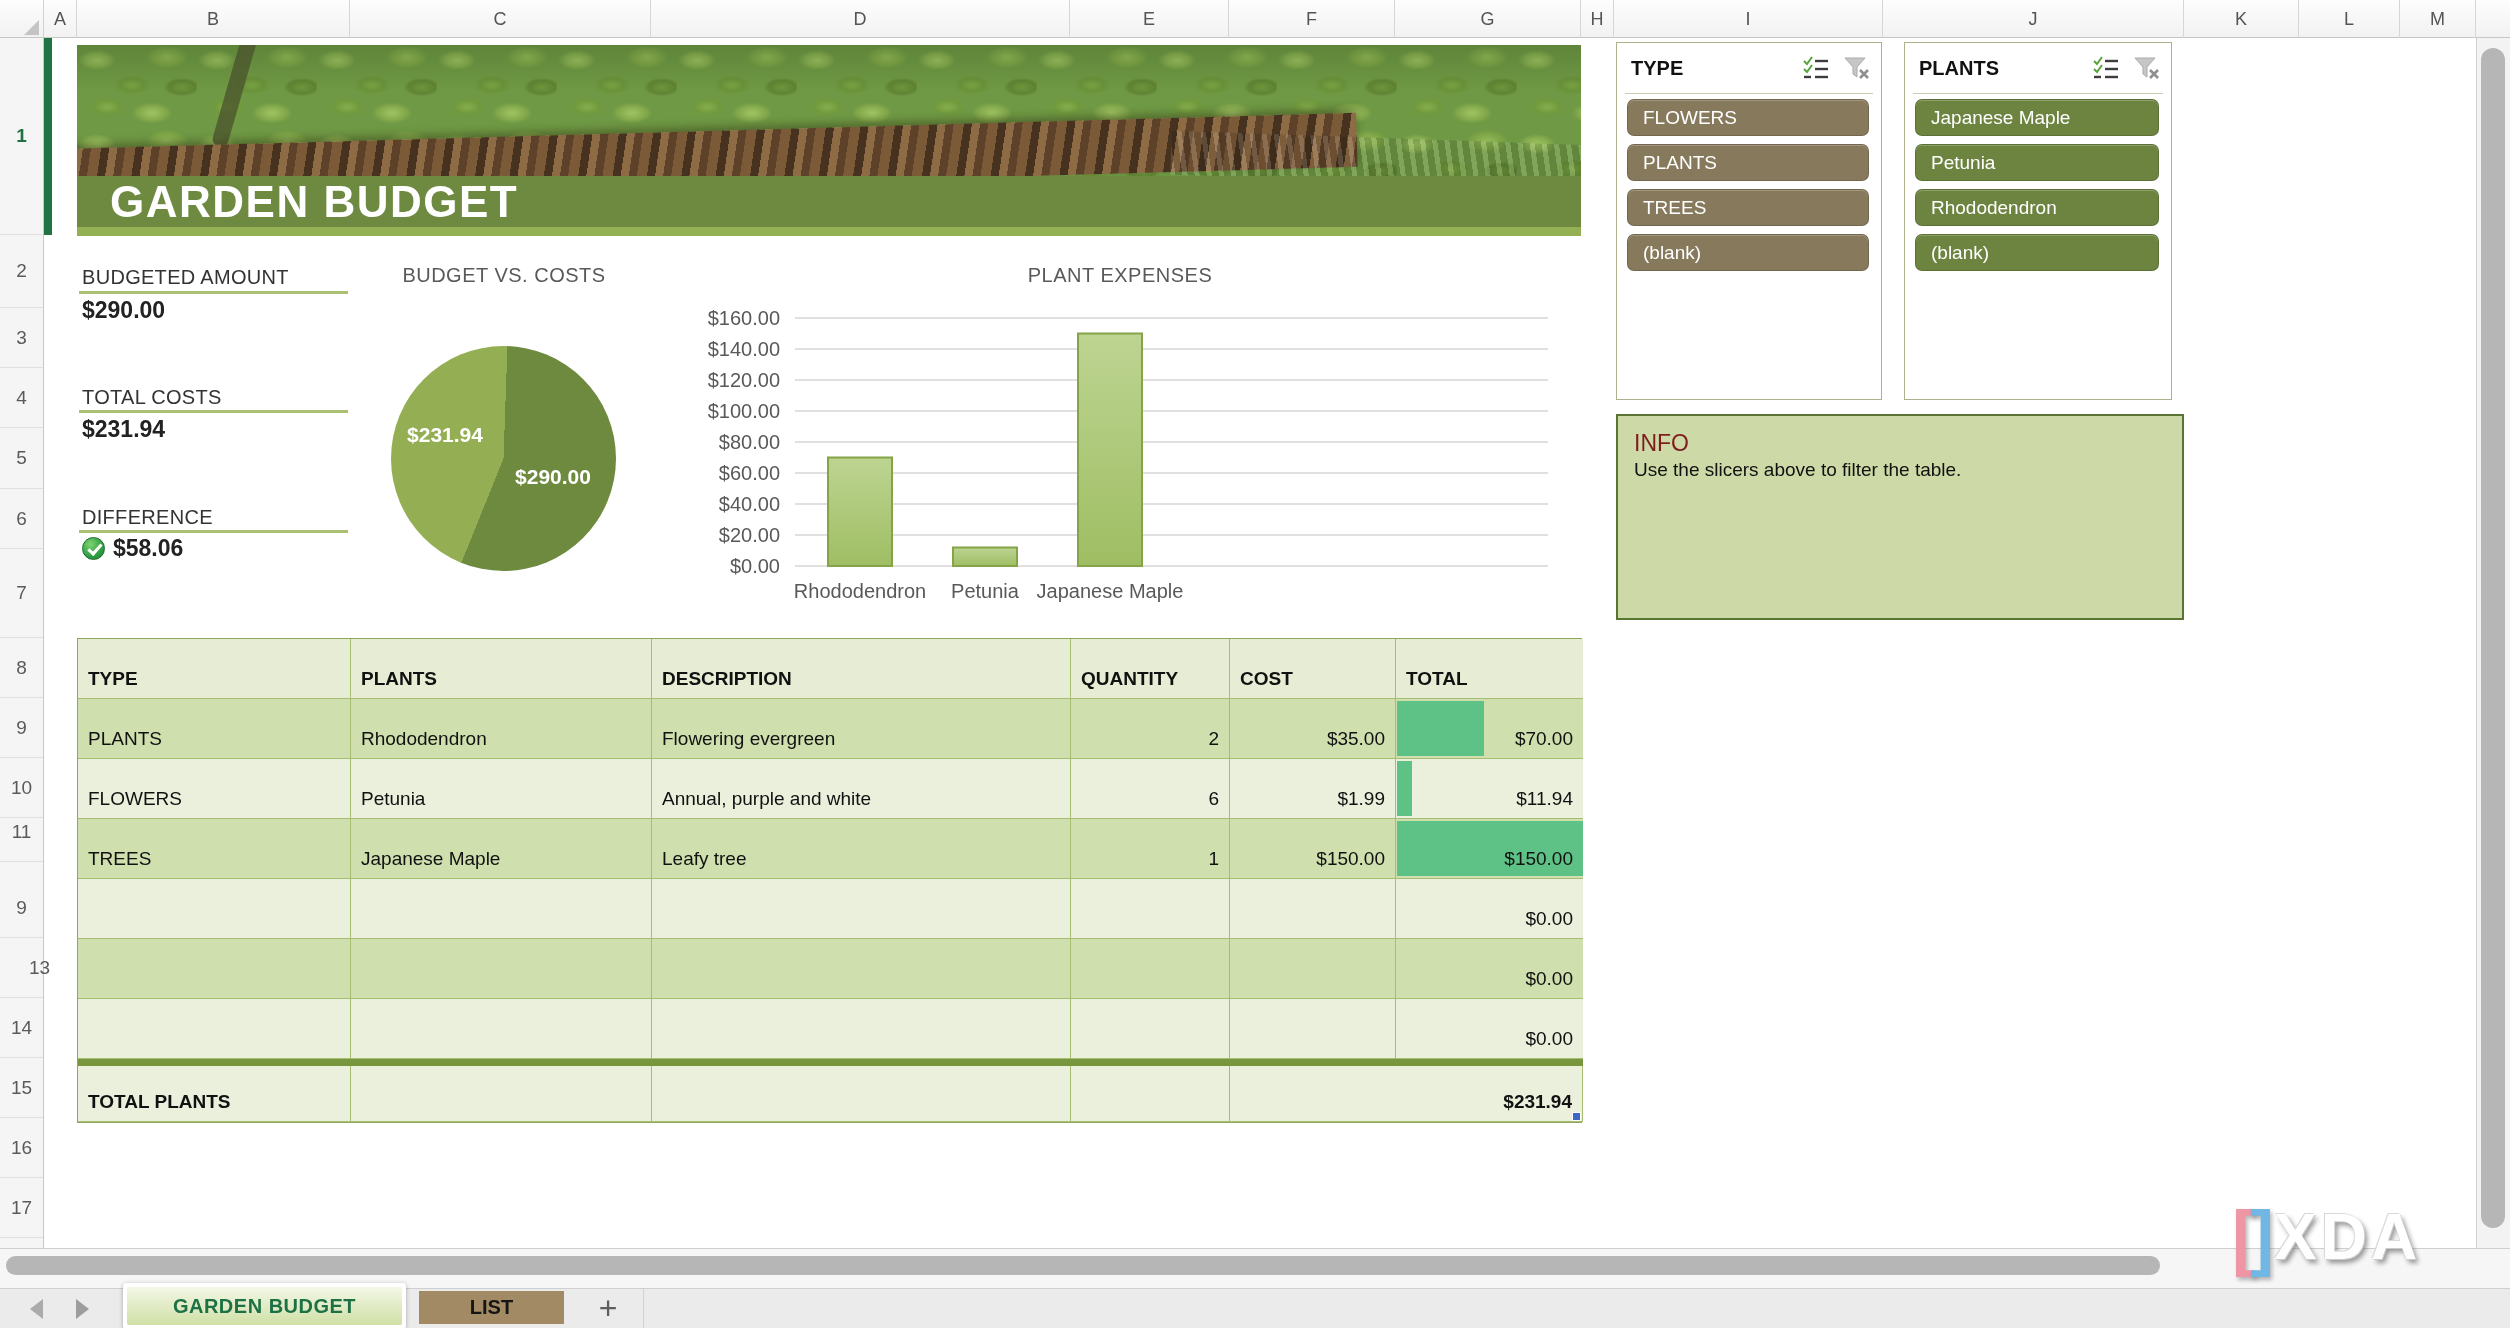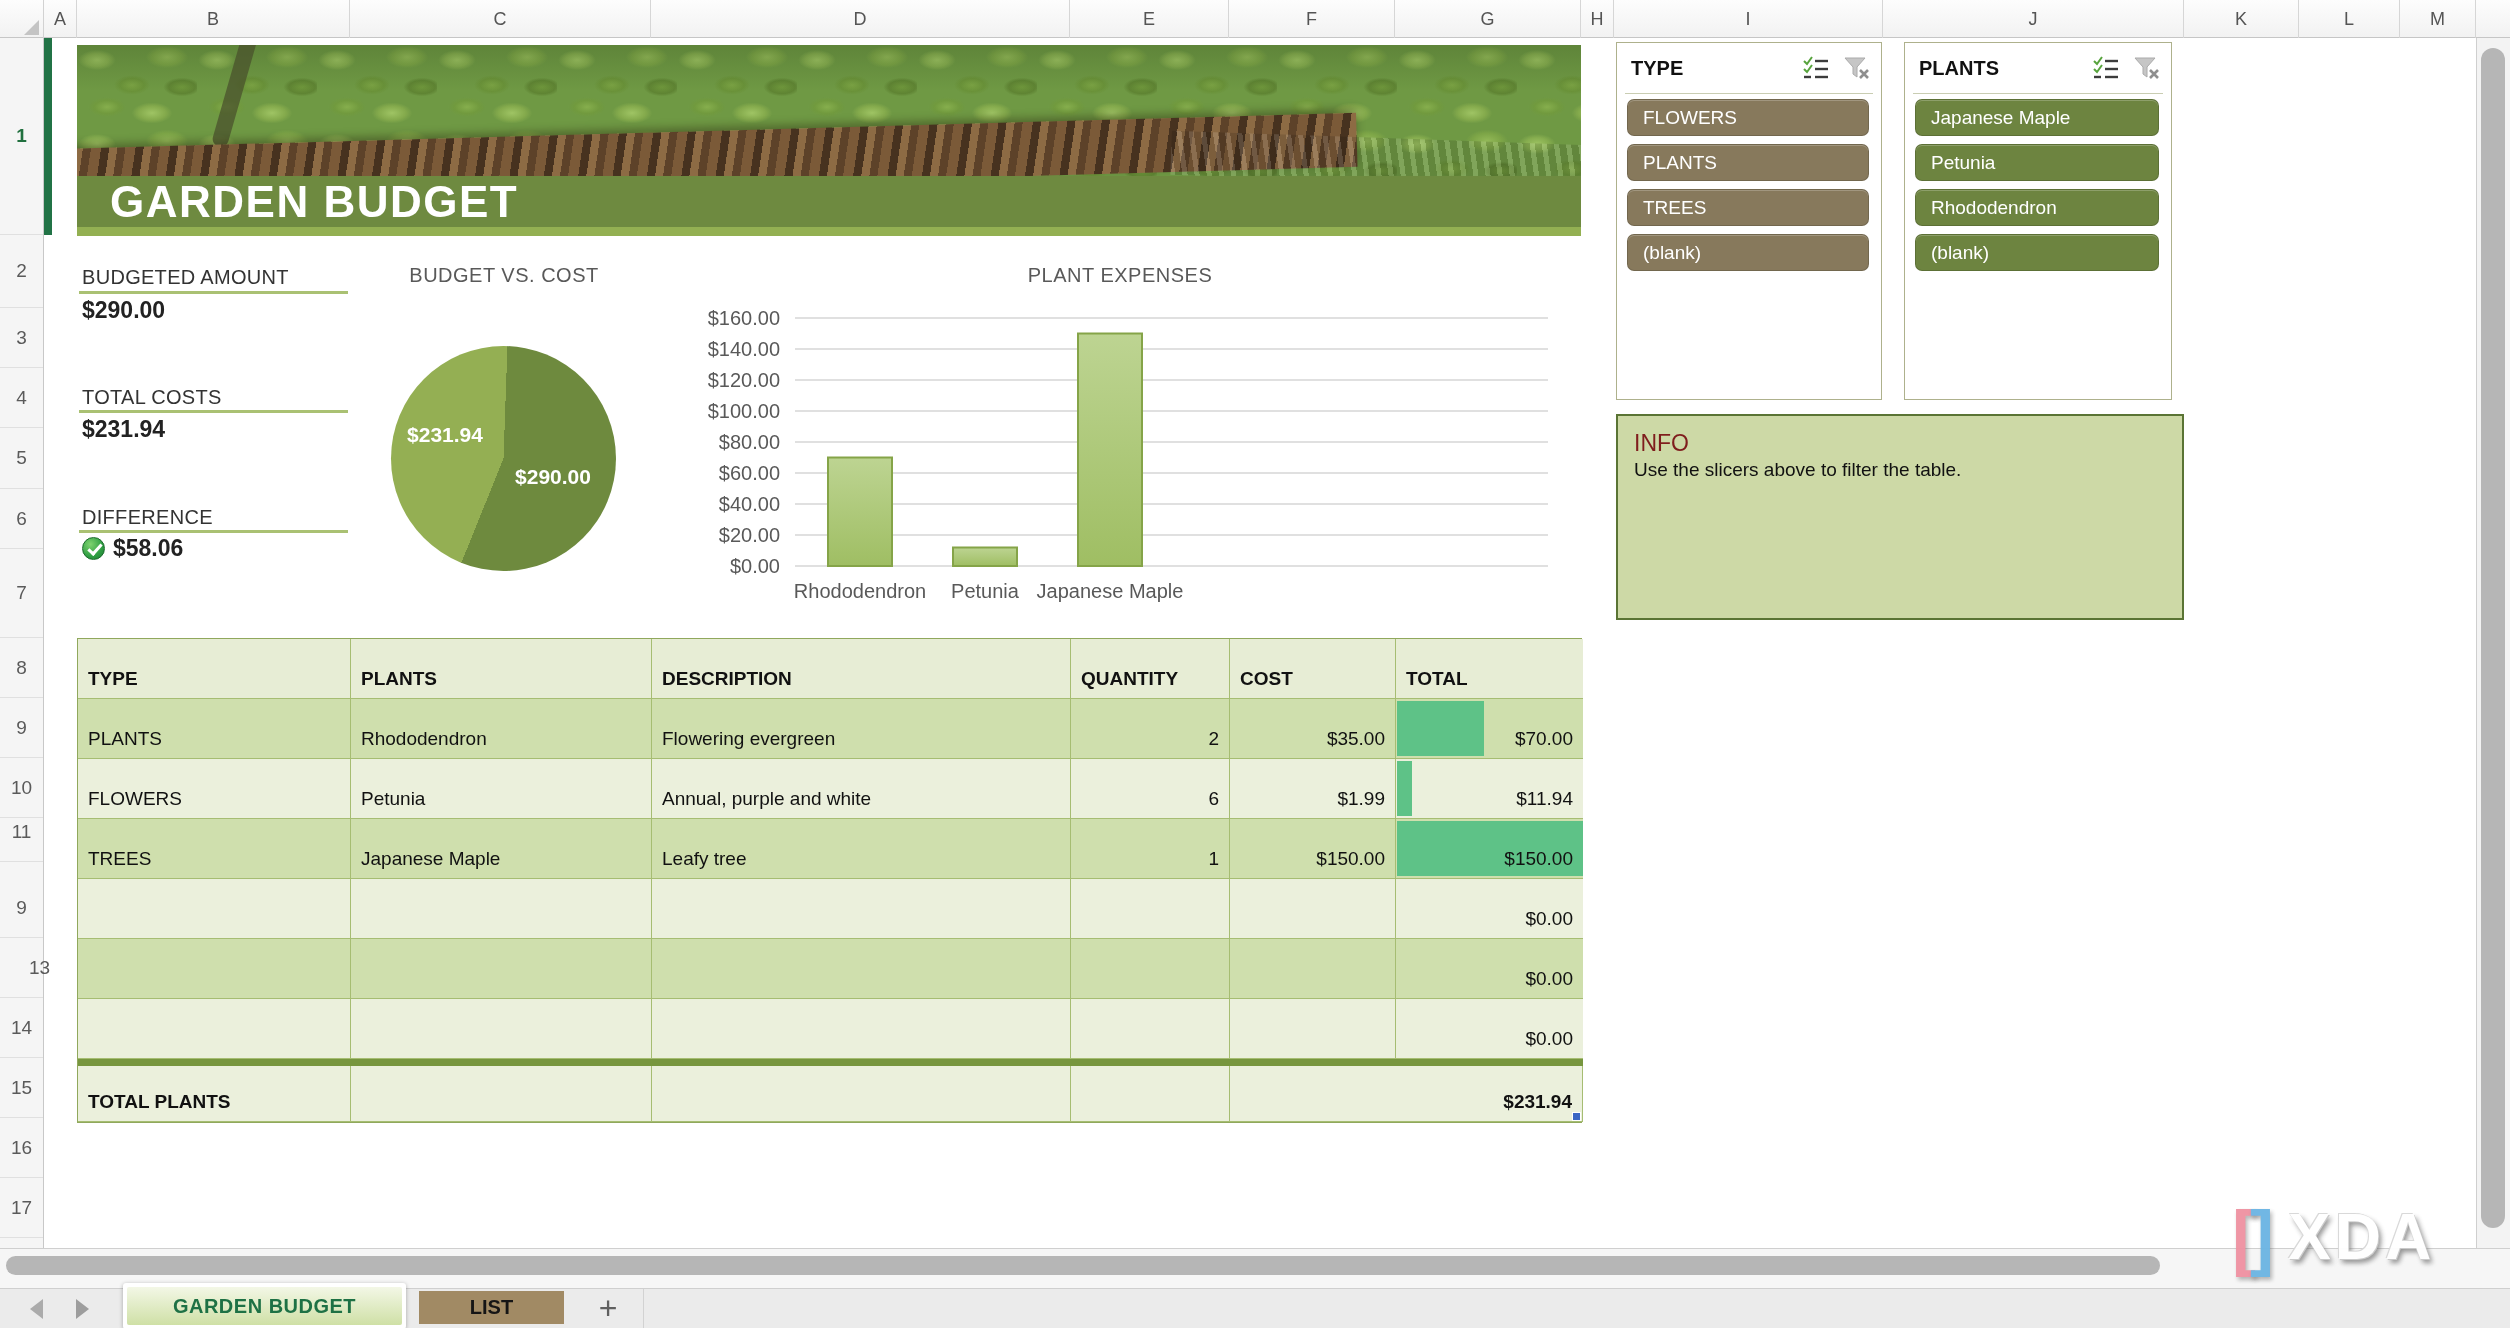--- a/index.html
+++ b/index.html
@@ -121,21 +121,21 @@
     display:flex; align-items:center; justify-content:center; color:#151515; font-size:20px; font-weight:bold; }
   .tab-add { position:absolute; left:588px; top:0px; width:40px; height:38px; display:flex; align-items:center; justify-content:center;
     color:#5f5f5f; font-size:32px; font-weight:300; }
   .tab-divider { position:absolute; left:643px; top:0; width:1px; height:40px; background:#d2d2d2; }
 
   
   .watermark { position:absolute; left:2232px; top:1196px; display:flex; align-items:center; z-index:5;
     font-weight:bold; opacity:.96; }
   .wm-bracket1 { color:#ef92a2; font-size:72px; text-shadow:2px 3px 4px rgba(90,90,90,.45); }
   .wm-bracket2 { color:#6cb5e3; font-size:72px; margin-left:-6px; text-shadow:2px 3px 4px rgba(90,90,90,.45); }
-  .wm-text { color:#fff; font-size:64px; letter-spacing:4px; margin-left:14px;
+  .wm-text { color:#fff; font-size:64px; letter-spacing:4px; margin-left:0;
     text-shadow:-1px -1px 0 #d8d8d8, 1px 1px 0 #c9c9c9, 3px 4px 5px rgba(110,110,110,.75); }
 </style>
 </head>
 <body>
 
 <div class="app">
 
   <div class="col-header-bar">
     <div class="corner-box"></div>
     <div id="col-heads">
@@ -195,21 +195,21 @@
   <div class="stat-line" style="top:410px;"></div>
   <div class="stat-value" style="top:416px;">$231.94</div>
 
   <div class="stat-label" style="top:506px;">DIFFERENCE</div>
   <div class="stat-line" style="top:530px;"></div>
   <div class="stat-value" style="top:535px;">
     <span class="check-icon"></span>
     <span>$58.06</span>
   </div>
 
-  <div class="chart-title" style="left:390px; top:264px; width:228px;">BUDGET VS. COST</div>
+  <div class="chart-title" style="left:390px; top:264px; width:228px;">BUDGET VS. COSTS</div>
   <div class="pie" id="pie" style="background: conic-gradient(from 2deg, rgb(110, 138, 62) 0deg, rgb(110, 138, 62) 200.023deg, rgb(148, 175, 83) 200.023deg, rgb(148, 175, 83) 360deg);">
     <span class="pie-label" style="left:54px; top:89px;">$231.94</span>
     <span class="pie-label" style="left:162px; top:131px;">$290.00</span>
   </div>
 
   <div class="chart-title" style="left:680px; top:264px; width:880px;">PLANT EXPENSES</div>
   <svg class="barchart-svg" id="barchart" width="880" height="314" viewBox="0 0 880 314">
       <defs>
         <linearGradient id="barg" x1="0" y1="0" x2="0" y2="1">
     <stop offset="0" stop-color="#bdd492"></stop>

